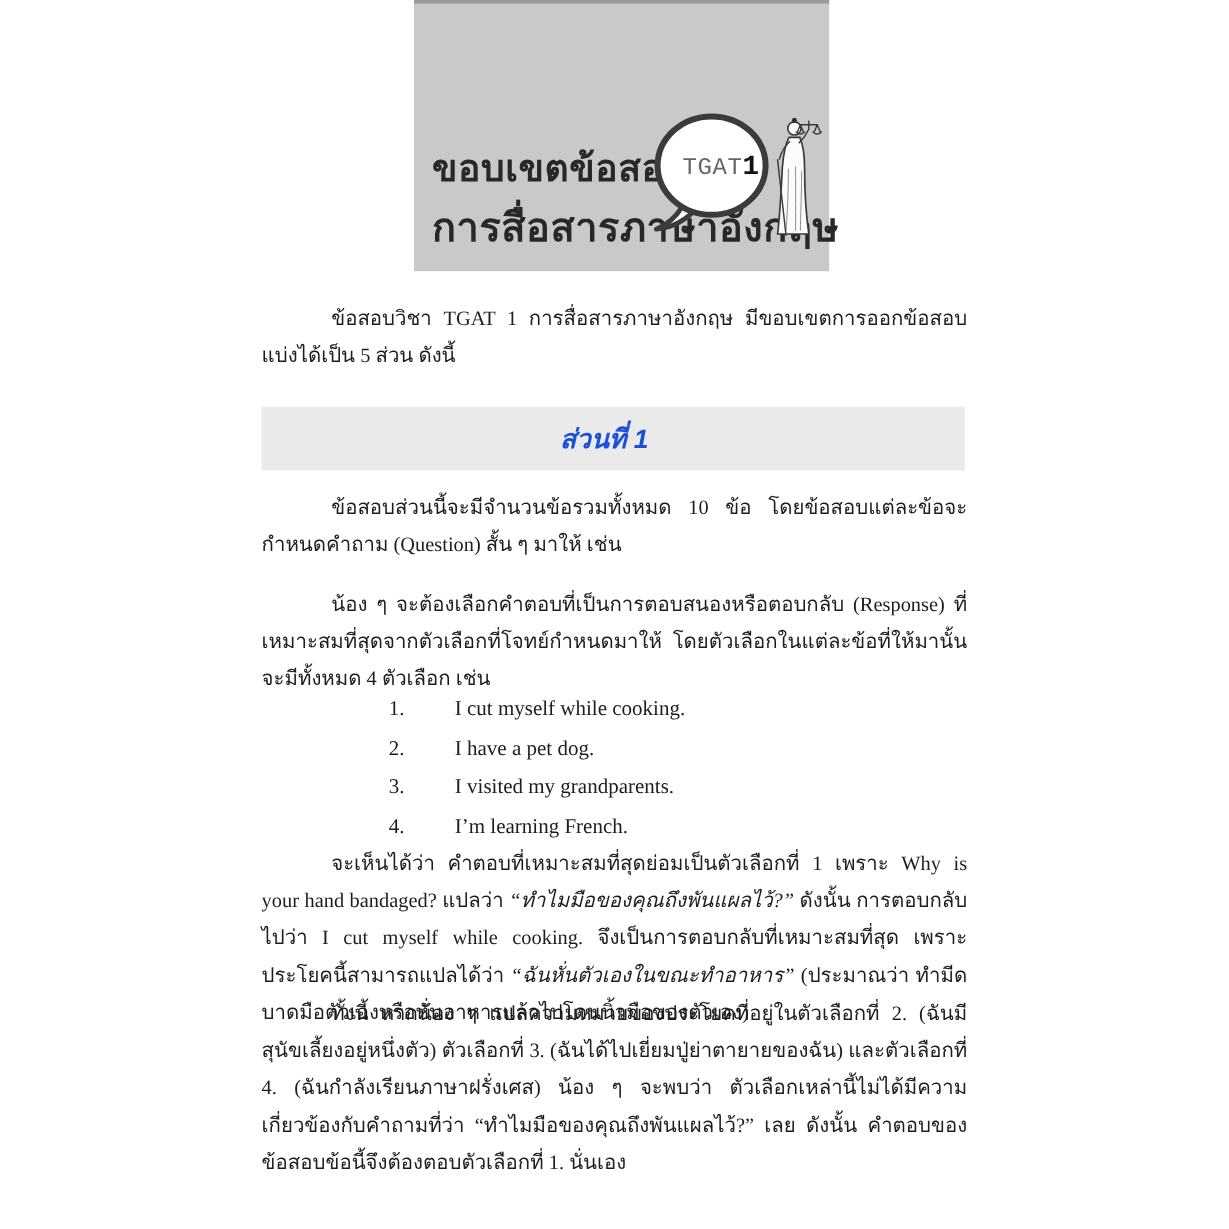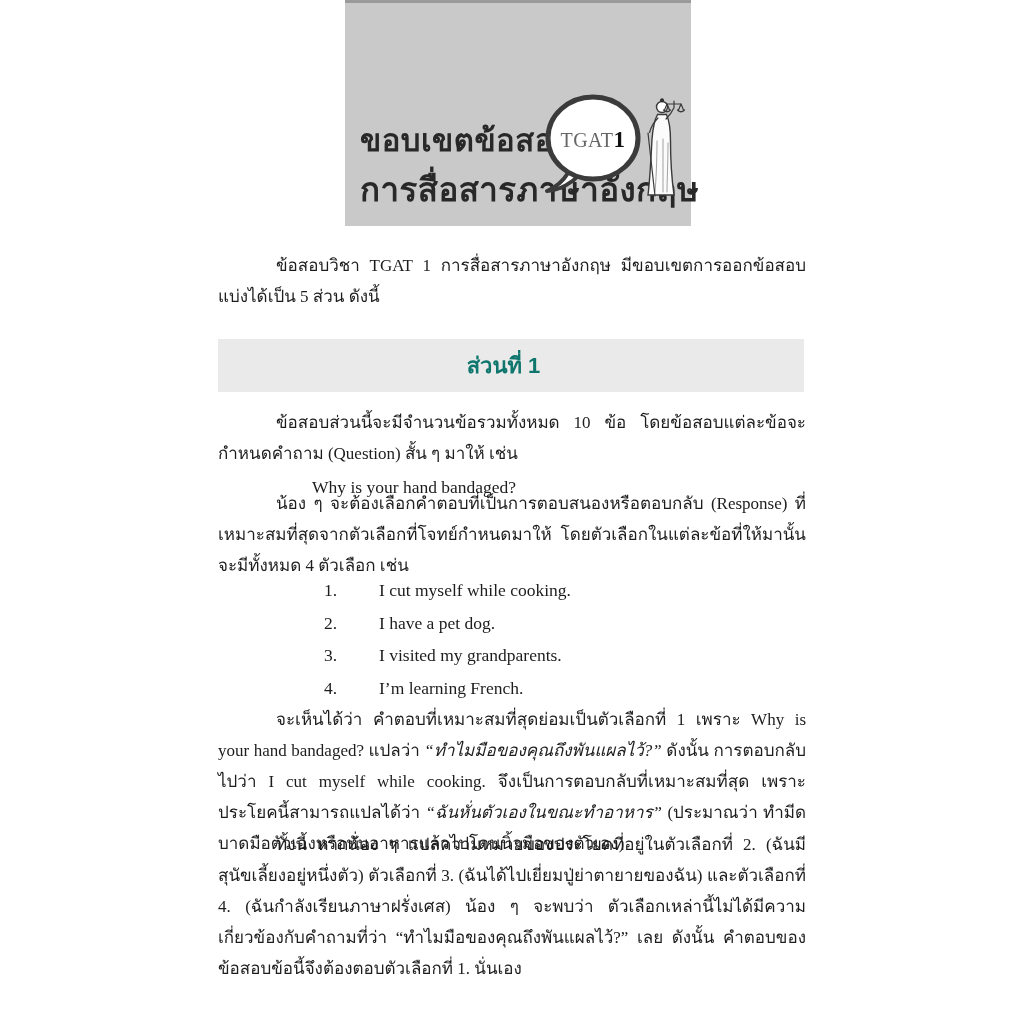--- a/index.html
+++ b/index.html
@@ -27,22 +27,22 @@
   }
   .banner-title{
     position:absolute;left:15px;
     font-family:"Liberation Sans",sans-serif;font-weight:600;
     color:var(--heading_text);letter-spacing:.5px;white-space:nowrap;line-height:1;
   }
   .banner-title.l1{top:122px;font-size:31px;}
   .banner-title.l2{top:170px;font-size:33px;}
   .bubble-svg{position:absolute;left:197px;top:90px;width:102px;height:102px;}
   .bubble-label{
-    position:absolute;left:208px;top:123px;width:80px;text-align:center;
-    font-family:Liberation Serif, serif;font-size:20px;color:var(--tgat_text);
+    position:absolute;left:208px;top:123px;width:80px;text-align:right;
+    font-family:Liberation Mono, monospace;font-size:20px;color:var(--tgat_text);
     letter-spacing:.5px;white-space:nowrap;line-height:1.2;
   }
   .bubble-label .num{color:var(--tgat_number);font-weight:700;font-size:23px;}
   .lady-svg{position:absolute;left:291px;top:94px;width:52px;height:104px;}
 
   
   .para{
     position:absolute;left:218px;width:588px;
     font-size:17px;line-height:31px;text-align:justify;text-indent:58px;
   }
@@ -50,22 +50,23 @@
   .p-intro{top:250px;}
   .p-count{top:407px;}
   .p-choices{top:488px;}
   .p-expl{top:704px;}
   .p-note{top:829px;}
 
   .section-bar{
     position:absolute;left:218px;top:339px;width:586px;height:53px;
     background:var(--section_bar_bg);
     display:flex;align-items:center;justify-content:center;
-    font-family:"Liberation Sans",sans-serif;font-size:22px;color:#0f766e;
+    font-family:"Liberation Sans",sans-serif;font-size:22px;color:#1d4ed8;
     white-space:nowrap;
+    font-style:italic;
   }
   .section-bar .lbl{font-weight:700;margin-right:15px;}
 
   .example-q{
     position:absolute;left:312px;top:472px;
     font-size:17.5px;line-height:31px;white-space:nowrap;
   }
   .choices{
     position:absolute;left:308px;top:574px;list-style:none;margin-left:16px;
   }
@@ -104,21 +105,20 @@
   </header>
 
   <p class="para p-intro">ข้อสอบวิชา TGAT 1 การสื่อสารภาษาอังกฤษ มีขอบเขตการออกข้อสอบแบ่งได้เป็น 5 ส่วน ดังนี้</p>
 
   <div class="section-bar">
     <span class="lbl">ส่วนที่ 1</span>
   </div>
 
   <p class="para p-count">ข้อสอบส่วนนี้จะมีจำนวนข้อรวมทั้งหมด 10 ข้อ โดยข้อสอบแต่ละข้อจะกำหนดคำถาม (Question) สั้น ๆ มาให้ เช่น</p>
 
-  <div class="example-q">Why is your hand bandaged?</div>
 
   <p class="para p-choices">น้อง ๆ จะต้องเลือกคำตอบที่เป็นการตอบสนองหรือตอบกลับ (Response) ที่เหมาะสมที่สุดจากตัวเลือกที่โจทย์กำหนดมาให้ โดยตัวเลือกในแต่ละข้อที่ให้มานั้นจะมีทั้งหมด 4 ตัวเลือก เช่น</p>
 
   <ol class="choices">
     <li><span class="cnum">1.</span><span>I cut myself while cooking.</span></li>
     <li><span class="cnum">2.</span><span>I have a pet dog.</span></li>
     <li><span class="cnum">3.</span><span>I visited my grandparents.</span></li>
     <li><span class="cnum">4.</span><span>I’m learning French.</span></li>
   </ol>
 

